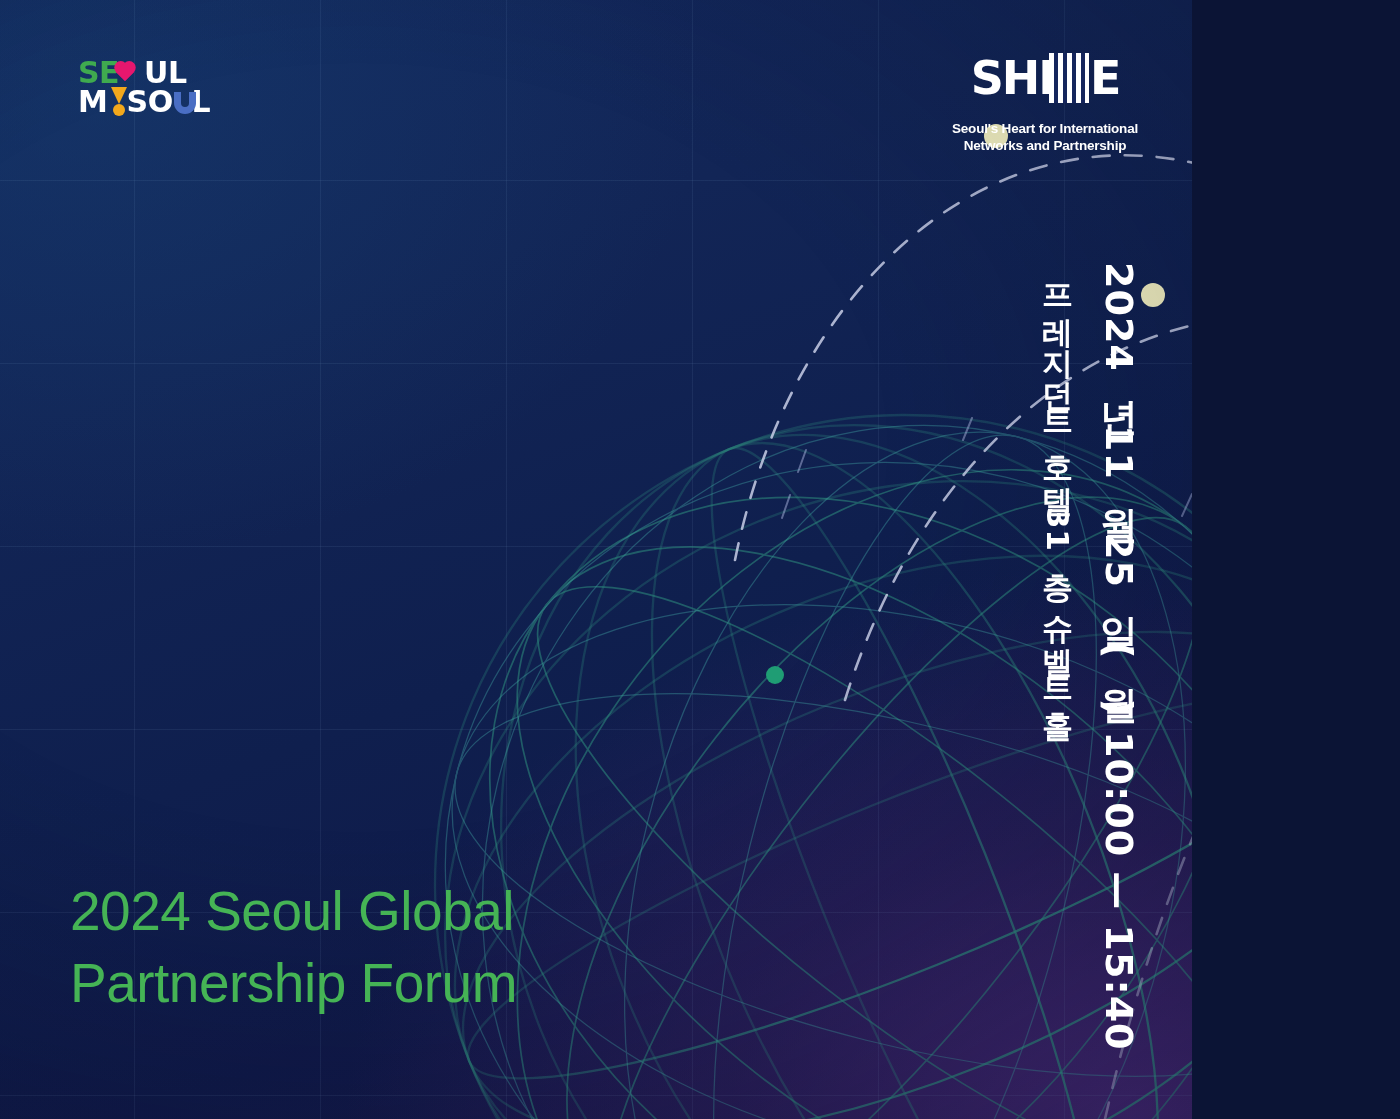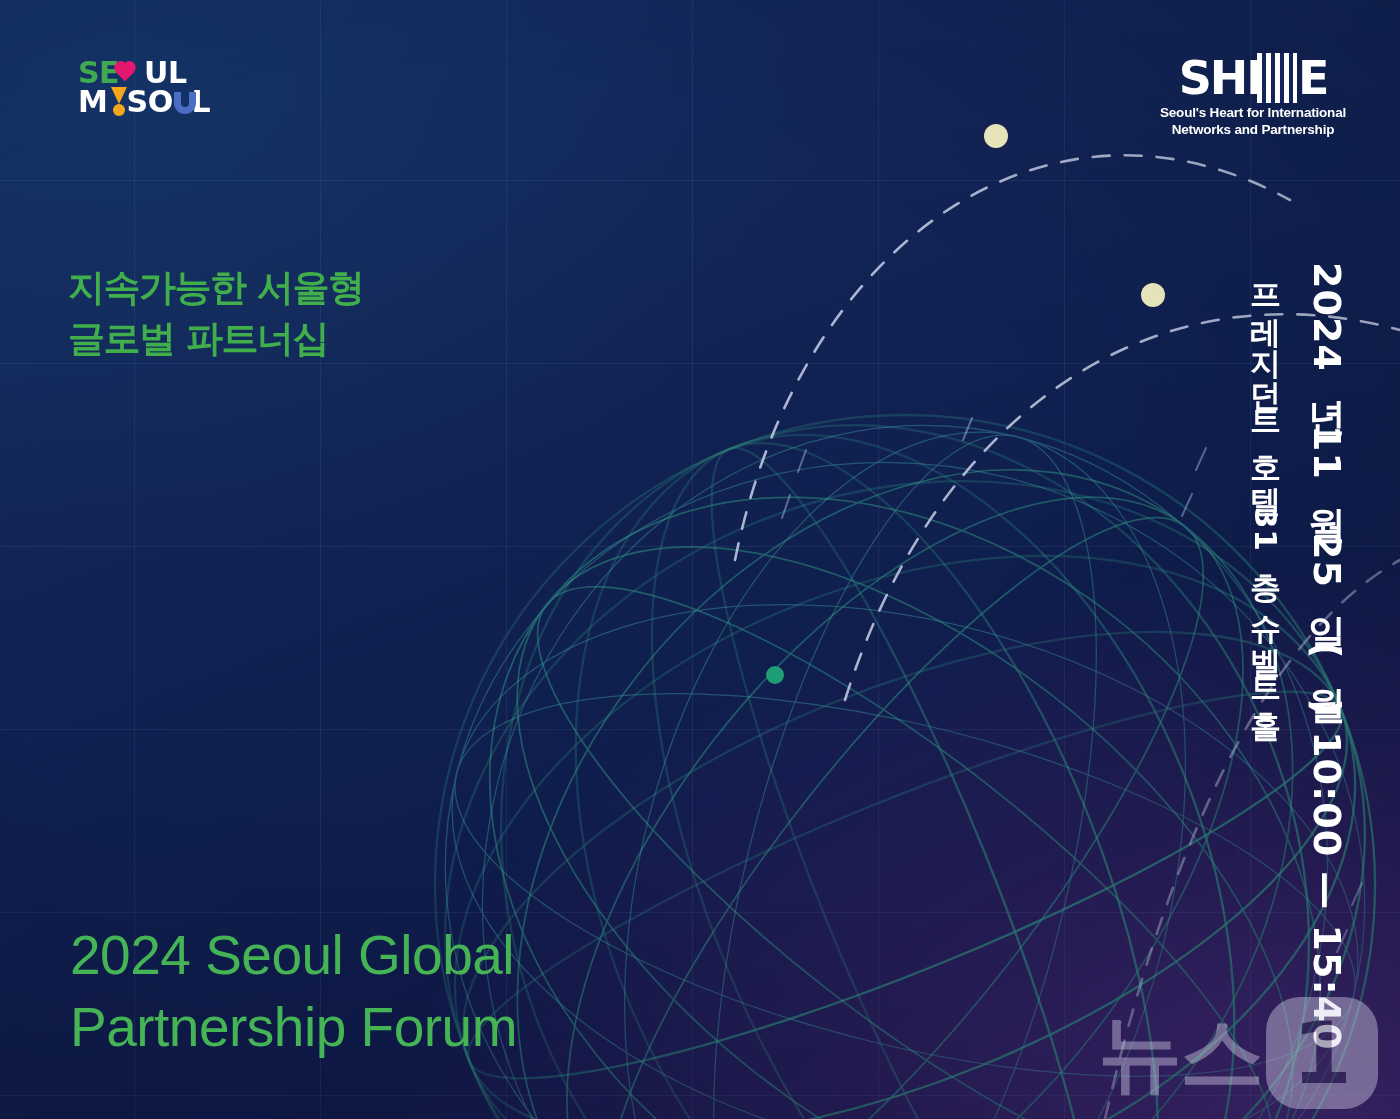--- a/index.html
+++ b/index.html
@@ -5,21 +5,21 @@
   html, body {
     margin: 0;
     padding: 0;
     background: #0b1435;
   }
   body {
     font-family: "Liberation Sans", "DejaVu Sans", sans-serif;
   }
   #poster {
     position: relative;
-    width: 1400px;
+    width: 1192px;
     height: 1119px;
     overflow: hidden;
     background: #15255c;
   }
 
   
   .bg-base {
     position: absolute; inset: 0;
     background:
       radial-gradient(120% 90% at 95% 100%, rgba(72,42,120,0.95) 0%, rgba(56,34,100,0.55) 28%, rgba(30,28,80,0.0) 55%),
@@ -139,21 +139,21 @@
     position: absolute;
     left: 53%; top: -2px;
     width: 40px; height: 50px;
     background: repeating-linear-gradient(to right,
         #ffffff 0px, #ffffff 5px,
         #15255c 5px, #15255c 9px);
     mix-blend-mode: normal;
     pointer-events: none;
   }
   .shine-tagline {
-    margin-top: 3px;
+    margin-top: 19px;
     font-family: "Liberation Sans", sans-serif;
     font-weight: bold;
     font-size: 13.5px;
     line-height: 1.28;
     color: #ffffff;
     letter-spacing: -0.2px;
   }
 
   
   .kicker {
@@ -182,21 +182,20 @@
   .eng-title {
     position: absolute;
     left: 70px; top: 876px;
     font-family: "Liberation Sans", sans-serif;
     font-weight: 400;
     font-size: 55px;
     line-height: 1.30;
     color: #45b455;
     letter-spacing: -0.5px;
     white-space: pre-line;
-    margin-top: 44px;
   }
 
   
   .vtext {
     position: absolute;
     writing-mode: vertical-rl;
     text-orientation: mixed;
     color: #ffffff;
     font-family: "DejaVu Sans", sans-serif;
     font-weight: 700;
@@ -344,26 +343,20 @@
     <div class="shine-wordmark">
       <span>SHINE</span>
       <span class="stripes"></span>
     </div>
     <div class="shine-tagline">
       <div>Seoul's Heart for International</div>
       <div>Networks and Partnership</div>
     </div>
   </div>
 
-  <div class="kicker">지속가능한 서울형
-글로벌 파트너십</div>
   <div class="eng-title">2024 Seoul Global
 Partnership Forum</div>
 
   <div class="vtext datetime">2024년 11월 25일 (월) 10:00 — 15:40</div>
   <div class="vtext venue">프레지던트 호텔 31층 슈벨트홀</div>
 
-  <div class="watermark">
-    <span class="wm-text">뉴스</span>
-    <span class="wm-mark">1</span>
-  </div>
 
 </div>
 
 </body></html>

